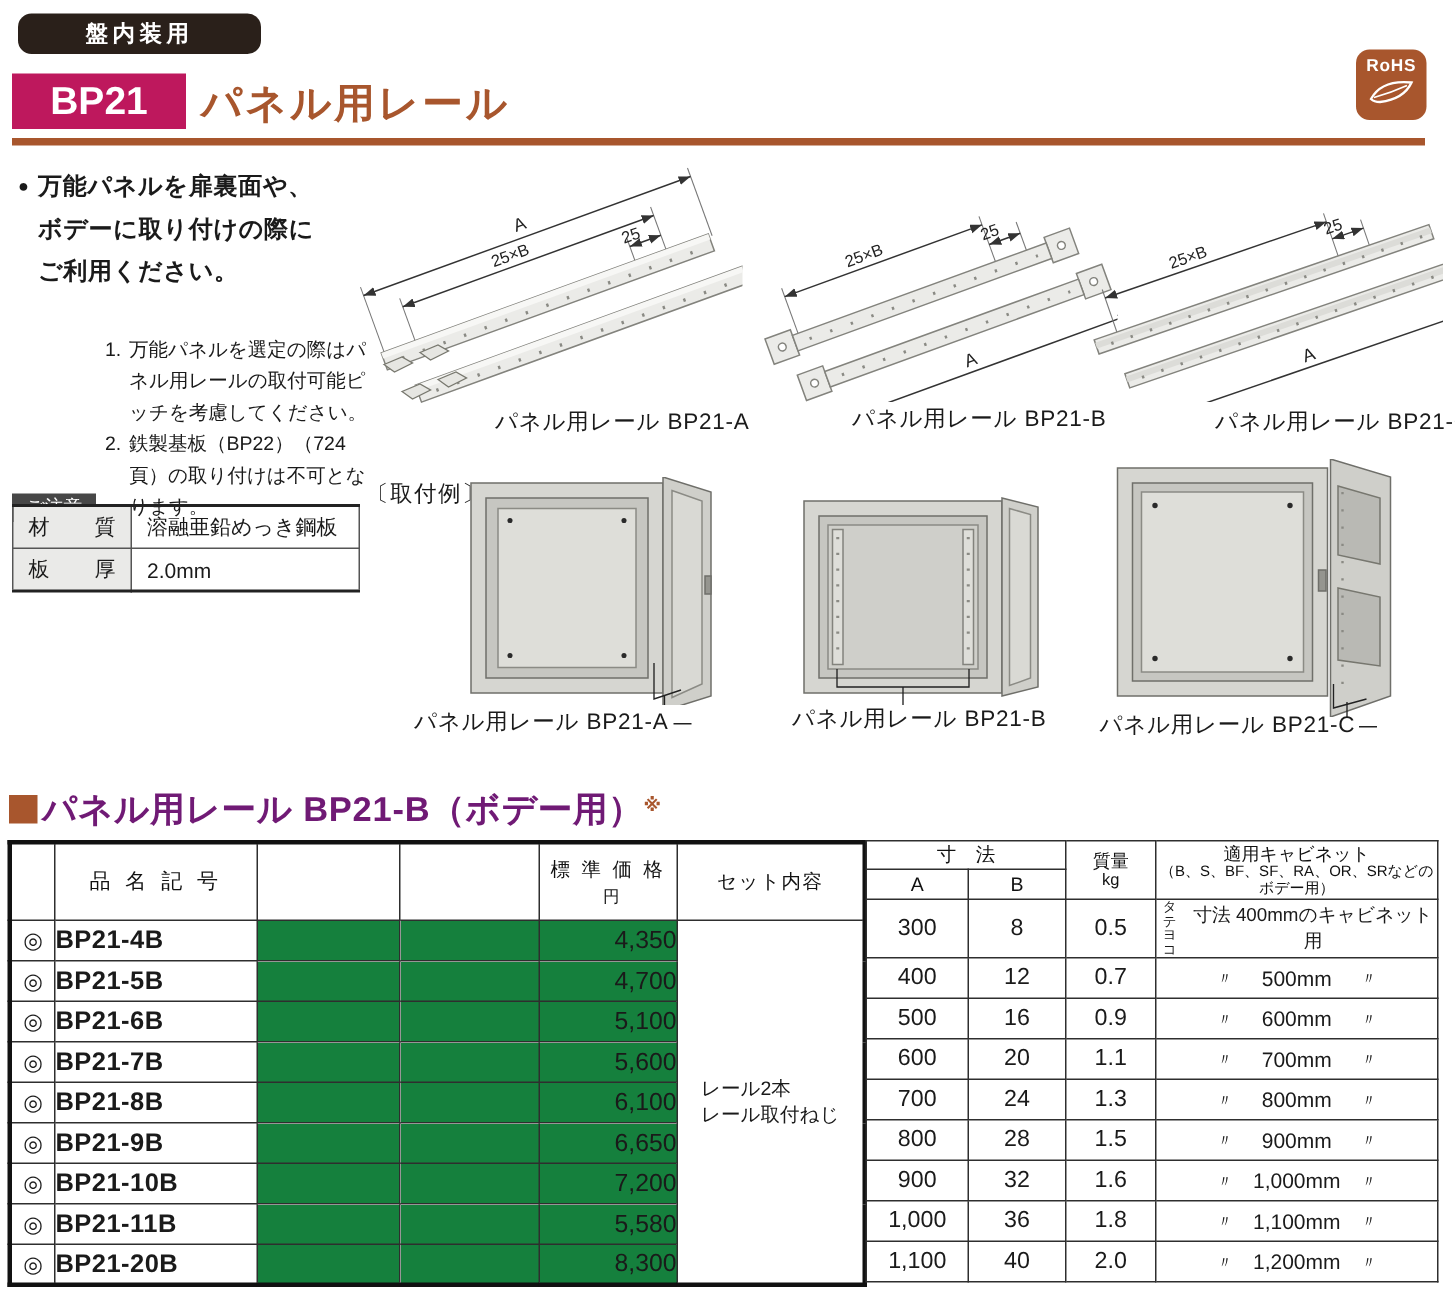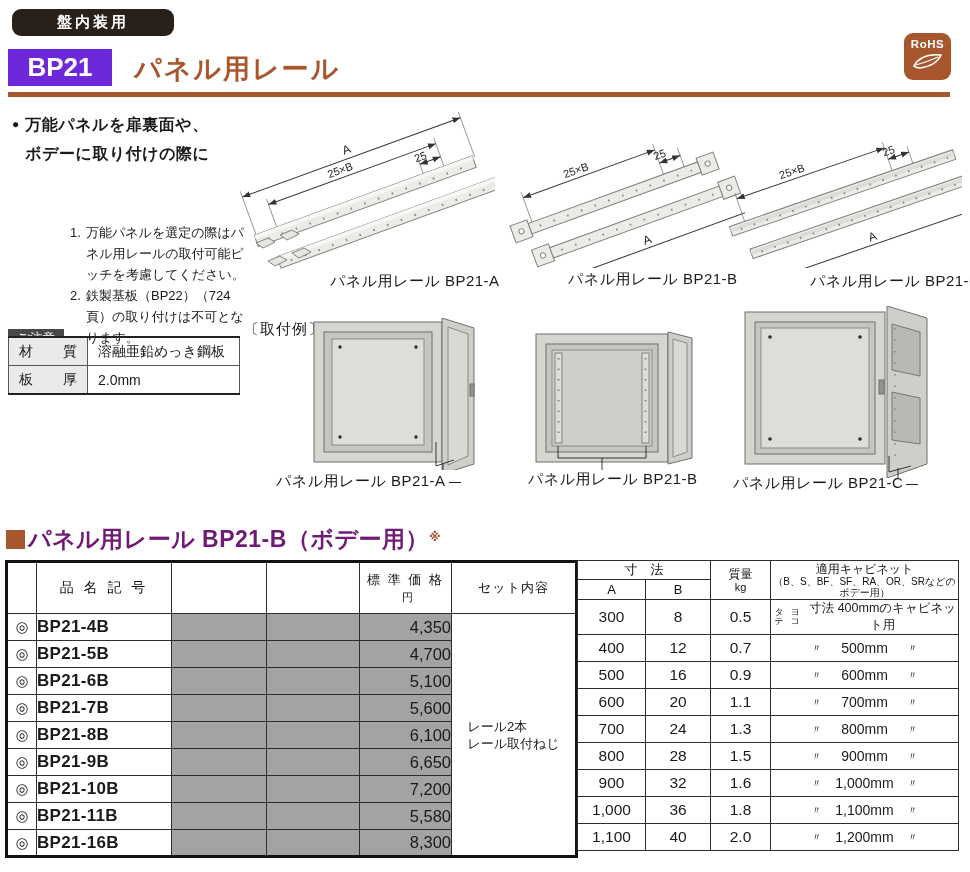--- a/index.html
+++ b/index.html
@@ -4,21 +4,21 @@
 <style>
   html,body{margin:0;padding:0;background:#fff;}
   .page{position:relative;width:970px;height:872px;background:#fff;overflow:hidden;
         font-family:"Liberation Sans","DejaVu Sans",sans-serif;color:#1a1a1a;}
   .abs{position:absolute;}
 
   
   .cat-badge{left:12px;top:9px;width:162px;height:27px;background:#2a201a;border-radius:9px;
              color:#fff;font-size:15px;font-weight:bold;letter-spacing:3px;
              display:flex;align-items:center;justify-content:center;}
-  .model-box{left:8px;top:49px;width:104px;height:37px;background:#6d28d9;color:#fff;
+  .model-box{left:8px;top:49px;width:116px;height:37px;background:#be185d;color:#fff;
              font-size:26px;font-weight:bold;display:flex;align-items:center;justify-content:center;}
   .page-title{left:134px;top:51px;font-size:27px;font-weight:bold;color:#a8562d;letter-spacing:2px;}
   .title-rule{left:8px;top:92px;width:942px;height:5px;background:#a8562d;}
   .rohs{left:904px;top:33px;width:47px;height:47px;background:#a8562d;border-radius:9px;
         display:flex;flex-direction:column;align-items:center;justify-content:flex-start;}
   .rohs .rtxt{color:#fff;font-size:11.5px;font-weight:bold;margin-top:5px;letter-spacing:.5px;}
 
   
   .bullet-wrap{left:12px;top:111px;width:232px;display:flex;}
   .bullet-glyph{font-size:12px;margin-top:6px;margin-right:6px;}
@@ -67,30 +67,30 @@
   .h-price{font-size:13px;letter-spacing:2px;text-align:center;}
   .h-price .unit{font-size:11px;letter-spacing:0;margin-left:4px;}
   .h-set{font-size:13px;letter-spacing:1px;text-align:center;}
   .h-dims{font-size:13px;text-align:center;}
   .h-ab{font-size:13px;text-align:center;}
   .h-mass div{text-align:center;}
   .h-mass .m1{font-size:12px;line-height:13px;font-family:Liberation Serif, serif;}
   .h-mass .m2{font-size:11px;line-height:12px;}
   .h-cab .cab1{font-size:12px;line-height:14px;text-align:center;}
   .h-cab .cab2{font-size:10px;line-height:11px;text-align:center;}
-  .bg{background:#a3a3a3;}
+  .bg{background:#15803d;}
   .c-mark{font-size:15px;text-align:center;}
   .c-name{font-size:17px;font-weight:bold;text-align:left;padding-left:22px;letter-spacing:.3px;}
   .c-price{font-size:16.5px;text-align:right;padding-right:20px;}
   .c-set{text-align:center;background:#fff;}
   .set-inner{display:inline-block;text-align:left;font-size:13px;line-height:17px;}
   .c-num{font-size:15.5px;text-align:center;}
   .c-cab{text-align:center;}
   .cab-first{display:flex;align-items:center;justify-content:center;}
-  .ty{display:flex;flex-direction:row;font-size:9px;line-height:9.5px;margin-right:4px;}
+  .ty{display:flex;flex-direction:column;font-size:9px;line-height:9.5px;margin-right:4px;}
   .cab-body{font-size:12.5px;}
   .cab-ditto{display:flex;align-items:center;justify-content:center;}
   .dit{font-size:11px;width:34px;text-align:center;color:#222;}
   .siz{font-size:14px;min-width:62px;text-align:center;}
 
   .footnote{left:8px;top:851px;font-size:14px;letter-spacing:.3px;}
 
   svg text{font-family:"Liberation Sans","DejaVu Sans",sans-serif;fill:#222;}
 </style>
 </head>
@@ -108,20 +108,21 @@
       <path d="M3,16 Q10,3 30,5 Q25,16 9,18 Q5,18 3,16 Z" fill="none" stroke="#fff" stroke-width="1.6"></path>
       <path d="M5,15 Q16,12 27,7" fill="none" stroke="#fff" stroke-width="1.2"></path>
     </svg>
   </div>
 
   <div class="abs bullet-wrap">
     <span class="bullet-glyph">●</span>
     <div class="bullet-lines">
       <div>万能パネルを扉裏面や、</div>
       <div>ボデーに取り付けの際に</div>
+      <div>ご利用ください。</div>
     </div>
   </div>
 
   <div class="abs caution">
     <div class="caution-label">ご注意</div>
     <div class="caution-list">
       <div class="caution-item">
         <span class="num">1.</span>
         <span class="txt">万能パネルを選定の際はパネル用レールの取付可能ピッチを考慮してください。</span>
       </div>
@@ -400,21 +401,21 @@
     </tr>
     <tr>
       <td class="c-mark">◎</td>
       <td class="c-name">BP21-11B</td>
       <td class="bg"></td>
           <td class="bg"></td>
       <td class="c-price bg">5,580</td>
     </tr>
     <tr>
       <td class="c-mark">◎</td>
-      <td class="c-name">BP21-16B</td>
+      <td class="c-name">BP21-20B</td>
       <td class="bg"></td>
           <td class="bg"></td>
       <td class="c-price bg">8,300</td>
     </tr>
   </tbody>
     </table>
 
   <table class="abs tbl tbl-right">
     <colgroup>
         <col style="width:68px">

